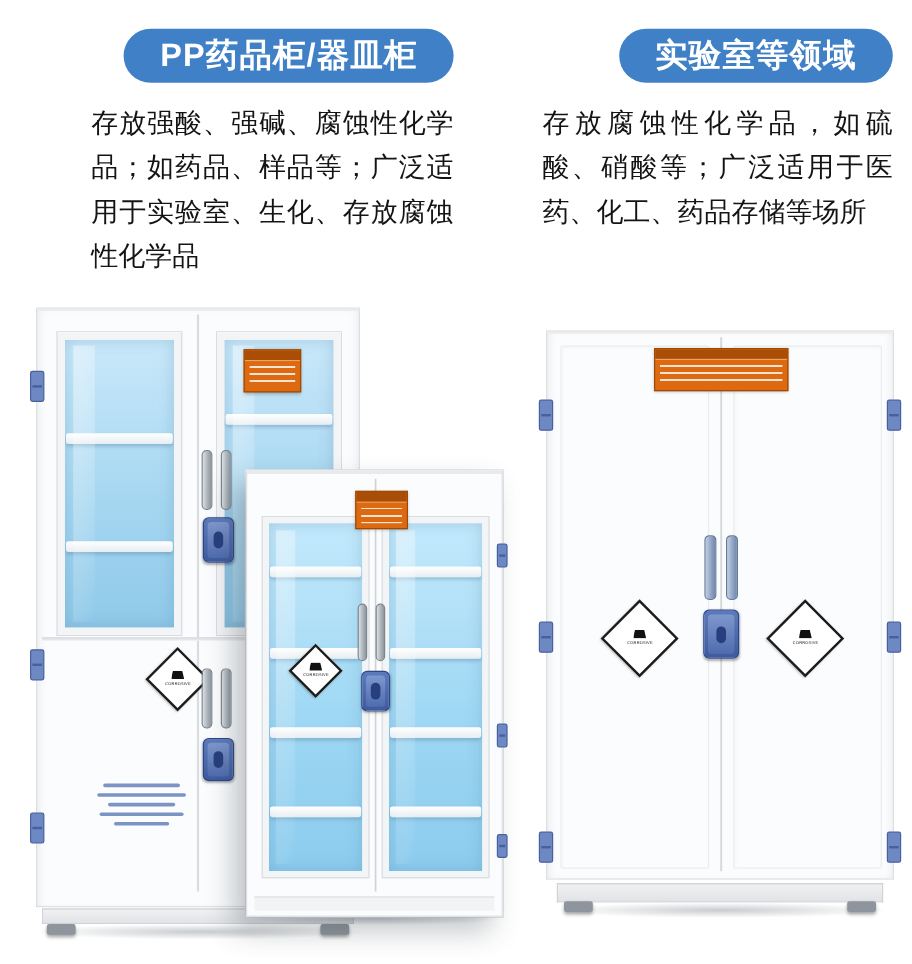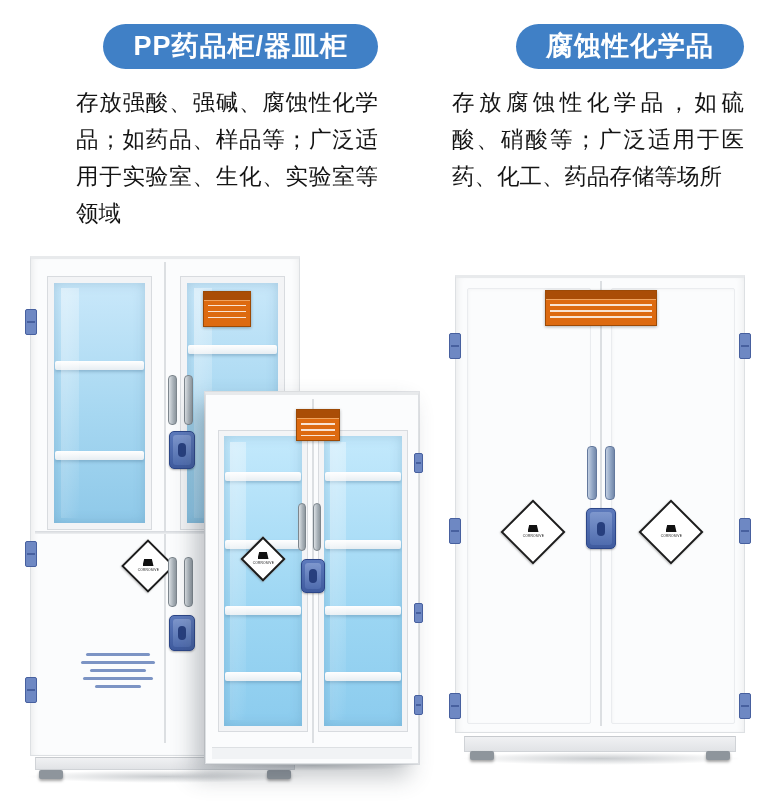--- a/index.html
+++ b/index.html
@@ -69,24 +69,24 @@
   .base{position:absolute;background:linear-gradient(180deg,#f0f1f3,#e1e3e6);border:1px solid #d0d3d7;border-top-color:#c7cace}
   .foot{position:absolute;width:24px;height:9px;background:#8e959c;border-radius:2px;box-shadow:0 2px 3px rgba(0,0,0,.35)}
   .kick{position:absolute;background:#f1f3f5;border-top:1px solid #dde0e3}
 </style>
 </head>
 <body>
 
 <div class="intro">
   <div class="col col-left">
     <div class="pill">PP药品柜/器皿柜</div>
-    <p class="desc">存放强酸、强碱、腐蚀性化学品；如药品、样品等；广泛适用于实验室、生化、实验室等领域</p>
+    <p class="desc">存放强酸、强碱、腐蚀性化学品；如药品、样品等；广泛适用于实验室、生化、存放腐蚀性化学品</p>
   </div>
   <div class="col col-right">
-    <div class="pill">腐蚀性化学品</div>
+    <div class="pill">实验室等领域</div>
     <p class="desc">存放腐蚀性化学品，如硫酸、硝酸等；广泛适用于医药、化工、药品存储等场所</p>
   </div>
 </div>
 
 <div class="stage">
 
   <div class="floor-shadow" style="left:26px;top:522px;width:280px;height:13px"></div>
   <div class="floor-shadow" style="left:460px;top:504px;width:282px;height:13px"></div>
 
   <div class="cab" style="left:30px;top:8px;width:270px;height:500px">

